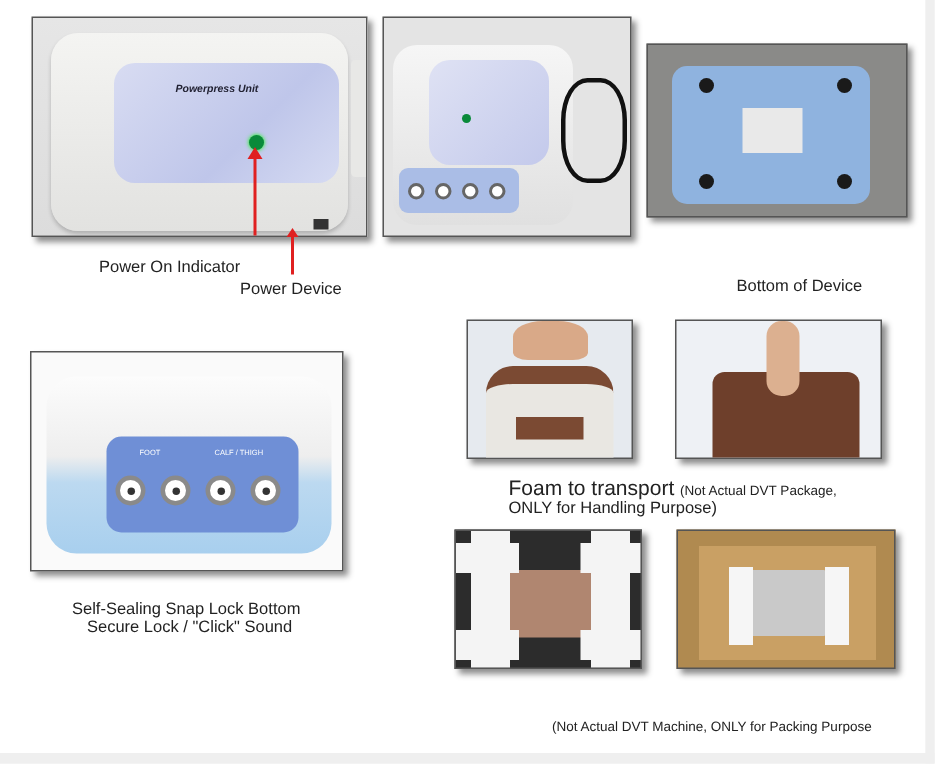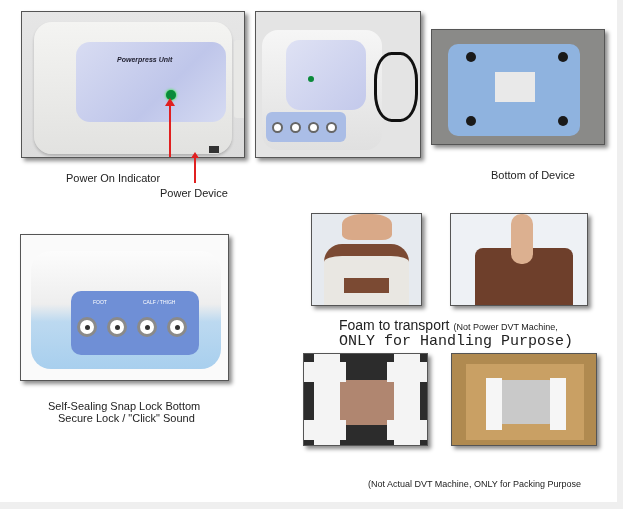--- a/index.html
+++ b/index.html
@@ -101,21 +101,21 @@
   </div>
 
   <div class="photo" id="p3">
     <div class="body"></div>
     <div class="label"></div>
     <div class="foot" style="left:34px; top:22px"></div>
     <div class="foot" style="left:126px; top:22px"></div>
     <div class="foot" style="left:34px; top:86px"></div>
     <div class="foot" style="left:126px; top:86px"></div>
   </div>
-  <div class="cap" style="left:479px; top:169px;padding-left:12px;">Bottom of Device</div>
+  <div class="cap" style="left:479px; top:185px;padding-left:12px;">Bottom of Device</div>
 
   <div class="photo" id="p4">
     <div class="body">
       <div class="panel">
         <span class="lbl" style="left:22px">FOOT</span>
         <span class="lbl" style="left:72px">CALF / THIGH</span>
         <div class="port" style="left:6px"></div>
           <div class="port" style="left:36px"></div>
         <div class="port" style="left:66px"></div>
           <div class="port" style="left:96px"></div>
@@ -128,23 +128,23 @@
   <div class="photo" id="p5">
     <div class="hand"></div>
       <div class="case"></div>
       <div class="grip"></div>
   </div>
   <div class="photo" id="p6">
     <div class="case"></div>
       <div class="hand"></div>
   </div>
   <div class="cap big" style="left:339px; top:317px;">
-    <span>Foam to transport</span> <small>(Not Power DVT Machine,</small>
+    <span>Foam to transport</span> <small>(Not Actual DVT Package,</small>
   </div>
-  <div class="cap" style="left:339px; top:333px; font-size:15px;font-family:Liberation Mono, monospace;">ONLY for Handling Purpose)</div>
+  <div class="cap" style="left:339px; top:333px; font-size:11px;">ONLY for Handling Purpose)</div>
 
   <div class="photo" id="p7">
     <div class="unit"></div>
     <div class="foam" style="left:10px"></div>
     <div class="foam" style="left:90px"></div>
     <div class="foamh" style="left:0; top:8px"></div>
       <div class="foamh" style="left:83px; top:8px"></div>
     <div class="foamh" style="left:0; top:66px"></div>
       <div class="foamh" style="left:83px; top:66px"></div>
   </div>

